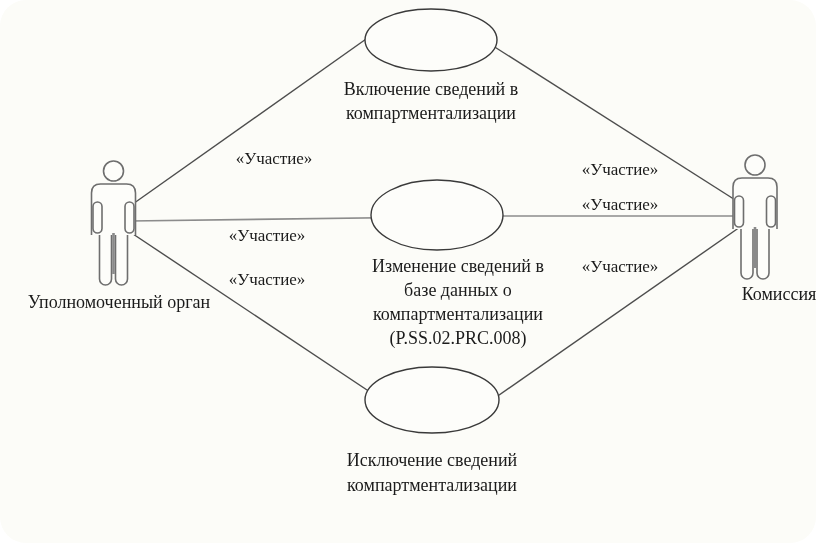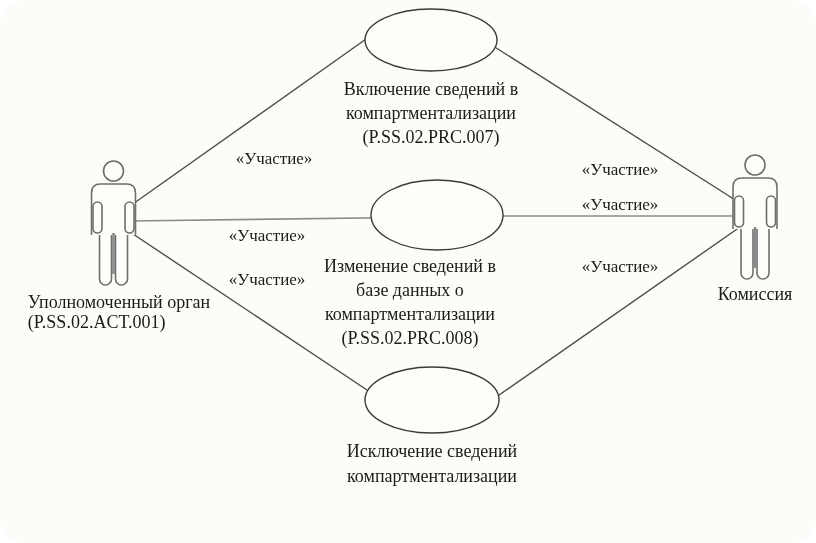--- a/index.html
+++ b/index.html
@@ -14,30 +14,30 @@
   }
   .stage svg{position:absolute;left:0;top:0;}
   .uc-label{
     position:absolute;
     transform:translateX(-50%);
     text-align:center;
     font-size:18px;
     line-height:24px;
     white-space:nowrap;
   }
-  .uc-label.lh25{line-height:25px;}
+  .uc-label.lh25{line-height:25px;margin-top:9px;}
   .actor-label{
     position:absolute;
     transform:translateX(-50%);
-    text-align:left;
+    text-align:right;
     font-size:18px;
     line-height:20px;
     white-space:nowrap;
   }
-  .actor-label.rh{line-height:21px;}
+  .actor-label.rh{line-height:21px;margin-left:24px;}
   .stereo{
     position:absolute;
     transform:translate(-50%,-50%);
     font-size:17px;
     white-space:nowrap;
   }
 </style>
 </head>
 <body>
 
@@ -73,38 +73,36 @@
       <ellipse cx="432" cy="400" rx="67" ry="33"></ellipse>
     </g>
 
     <use href="#person-shape" transform="translate(89.5,160)"></use>
     <use href="#person-shape" transform="translate(731,154)"></use>
   </svg>
 
   <div class="uc-label" style="left:431px;top:77px">
     <div>Включение сведений в</div>
     <div>компартментализации</div>
-    <div>(P.SS.02.PRC.007)</div>
   </div>
 
-  <div class="uc-label" style="left:410px;top:254px">
+  <div class="uc-label" style="left:458px;top:254px">
     <div>Изменение сведений в</div>
     <div>базе данных о</div>
     <div>компартментализации</div>
     <div>(P.SS.02.PRC.008)</div>
   </div>
 
   <div class="uc-label lh25" style="left:432px;top:439px">
     <div>Исключение сведений</div>
     <div>компартментализации</div>
   </div>
 
   <div class="actor-label" style="left:119px;top:292px">
     <div>Уполномоченный орган</div>
-    <div>(P.SS.02.ACT.001)</div>
   </div>
 
   <div class="actor-label rh" style="left:755px;top:284px">
     <div>Комиссия</div>
   </div>
 
   <div class="stereo" style="left:274px;top:159px">«Участие»</div>
   <div class="stereo" style="left:267px;top:236px">«Участие»</div>
   <div class="stereo" style="left:267px;top:280px">«Участие»</div>
   <div class="stereo" style="left:620px;top:170px">«Участие»</div>

